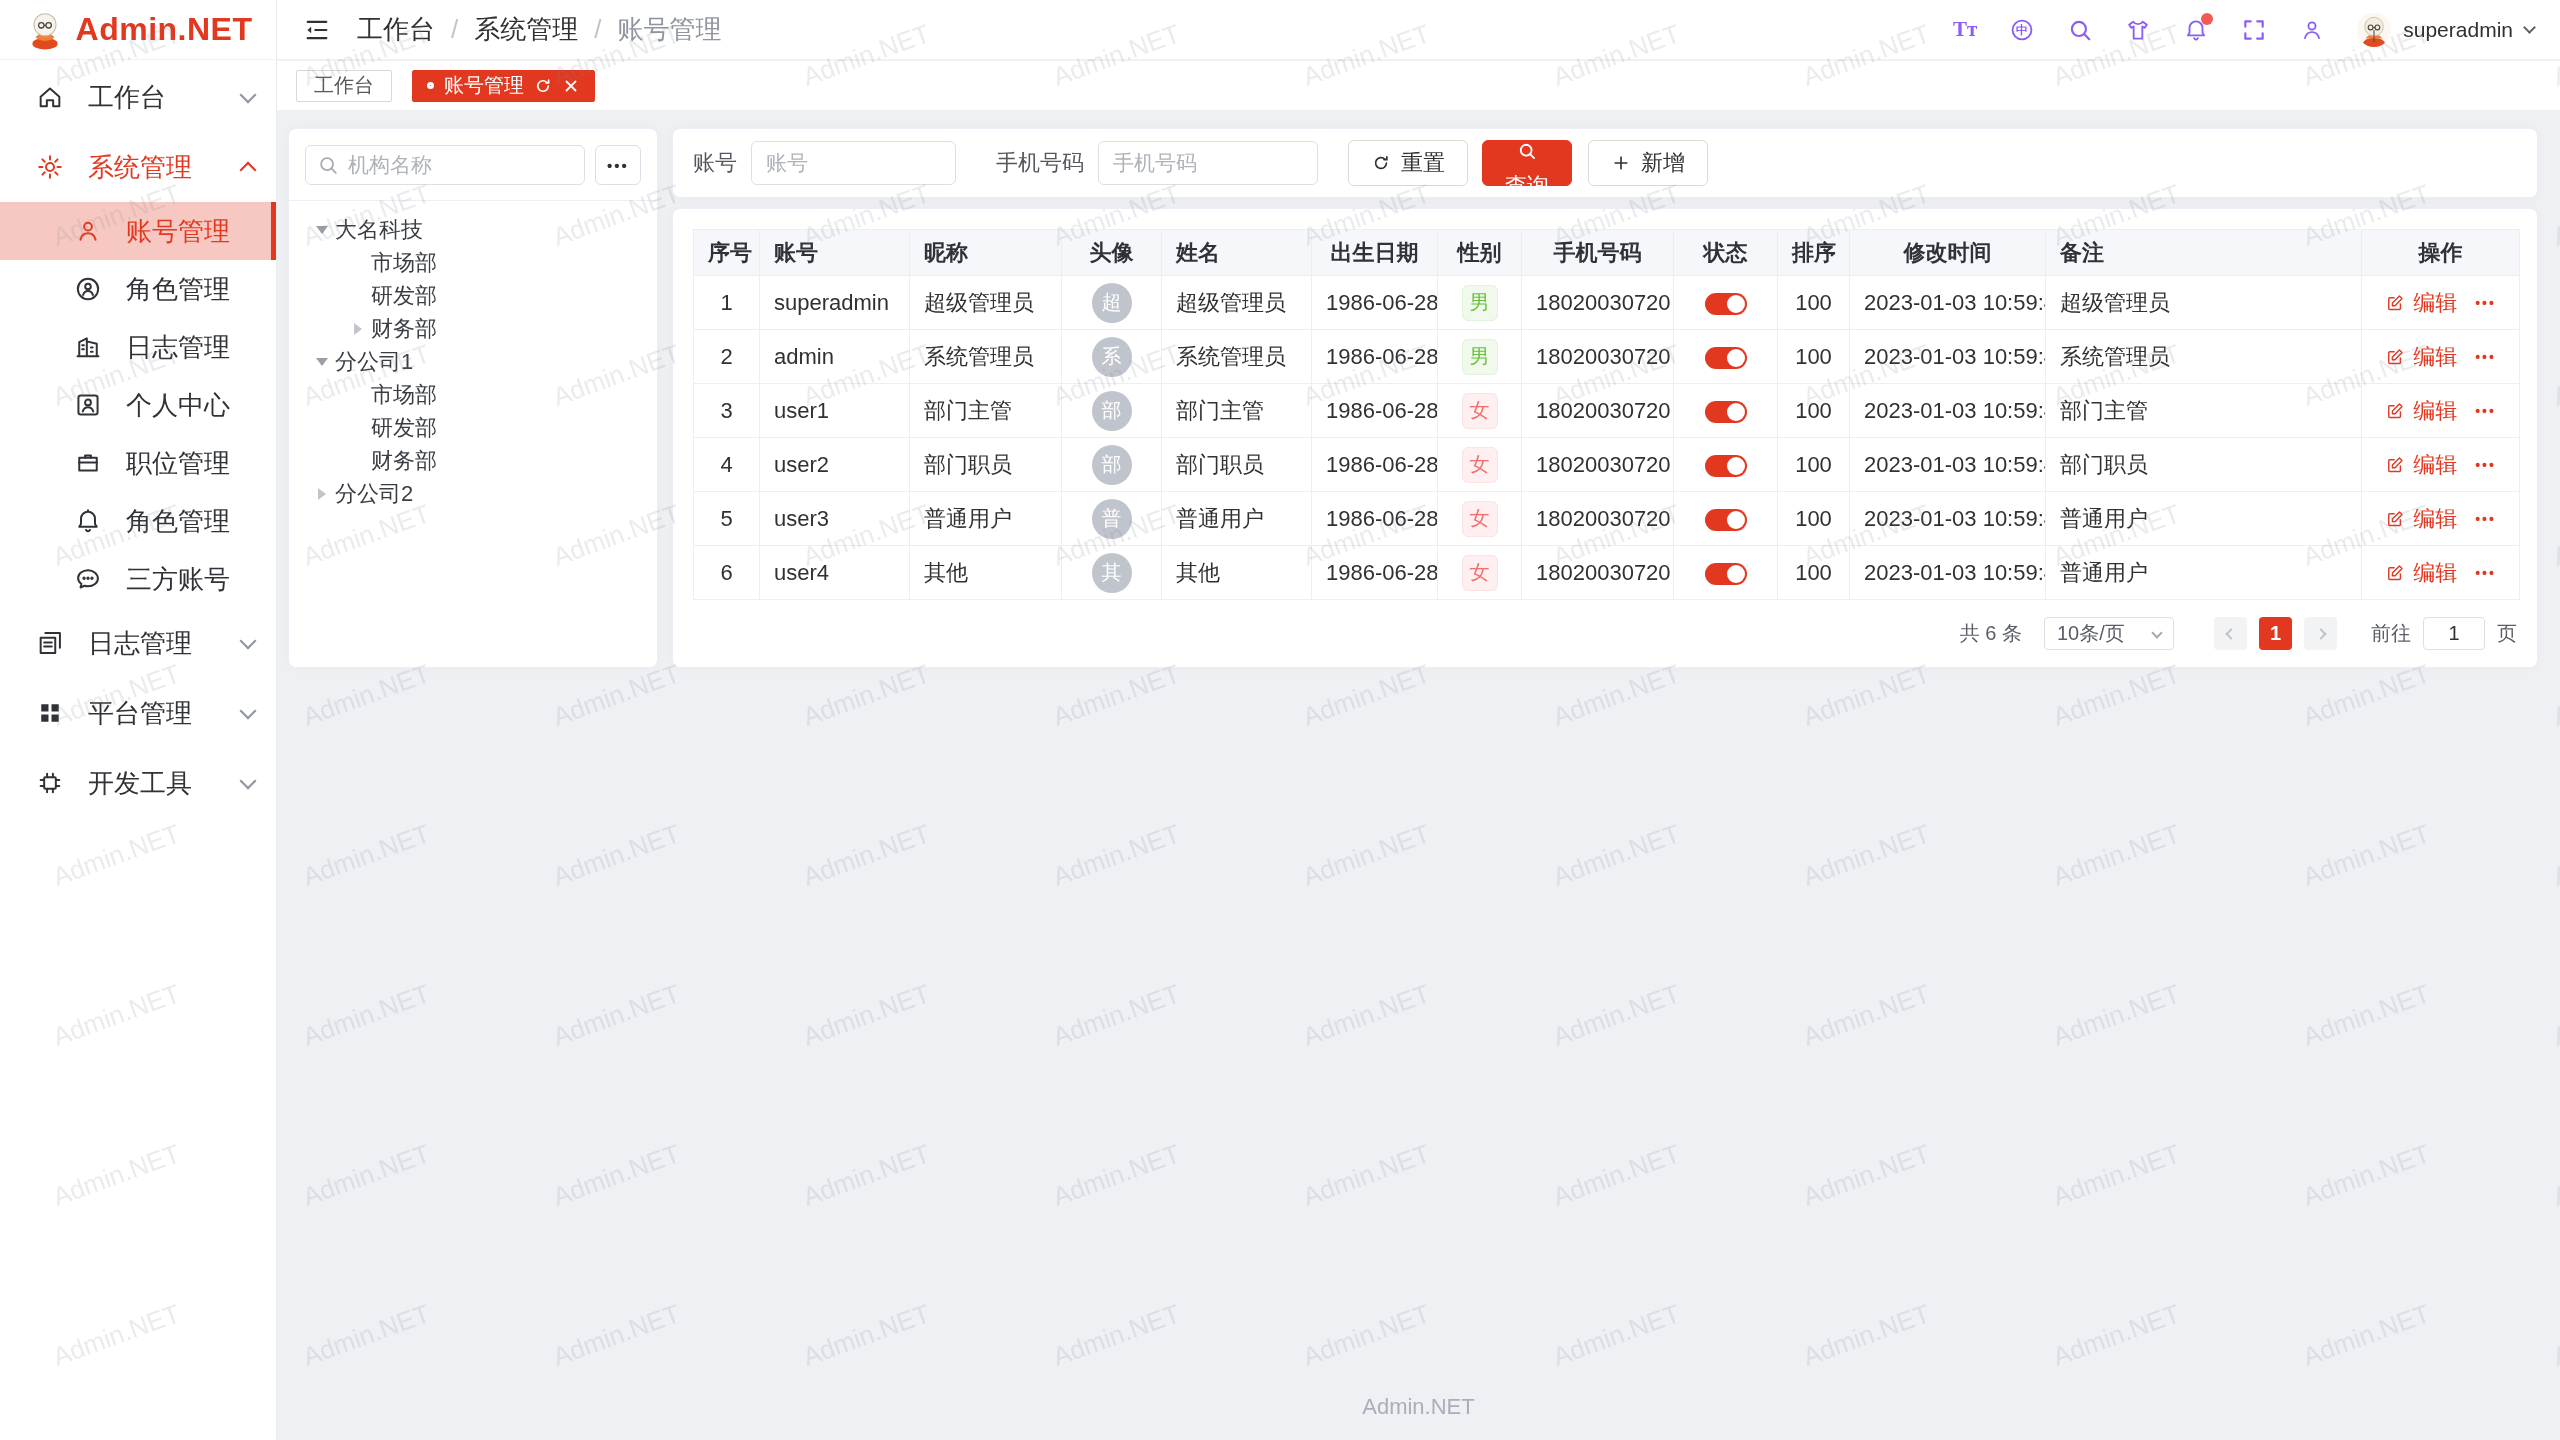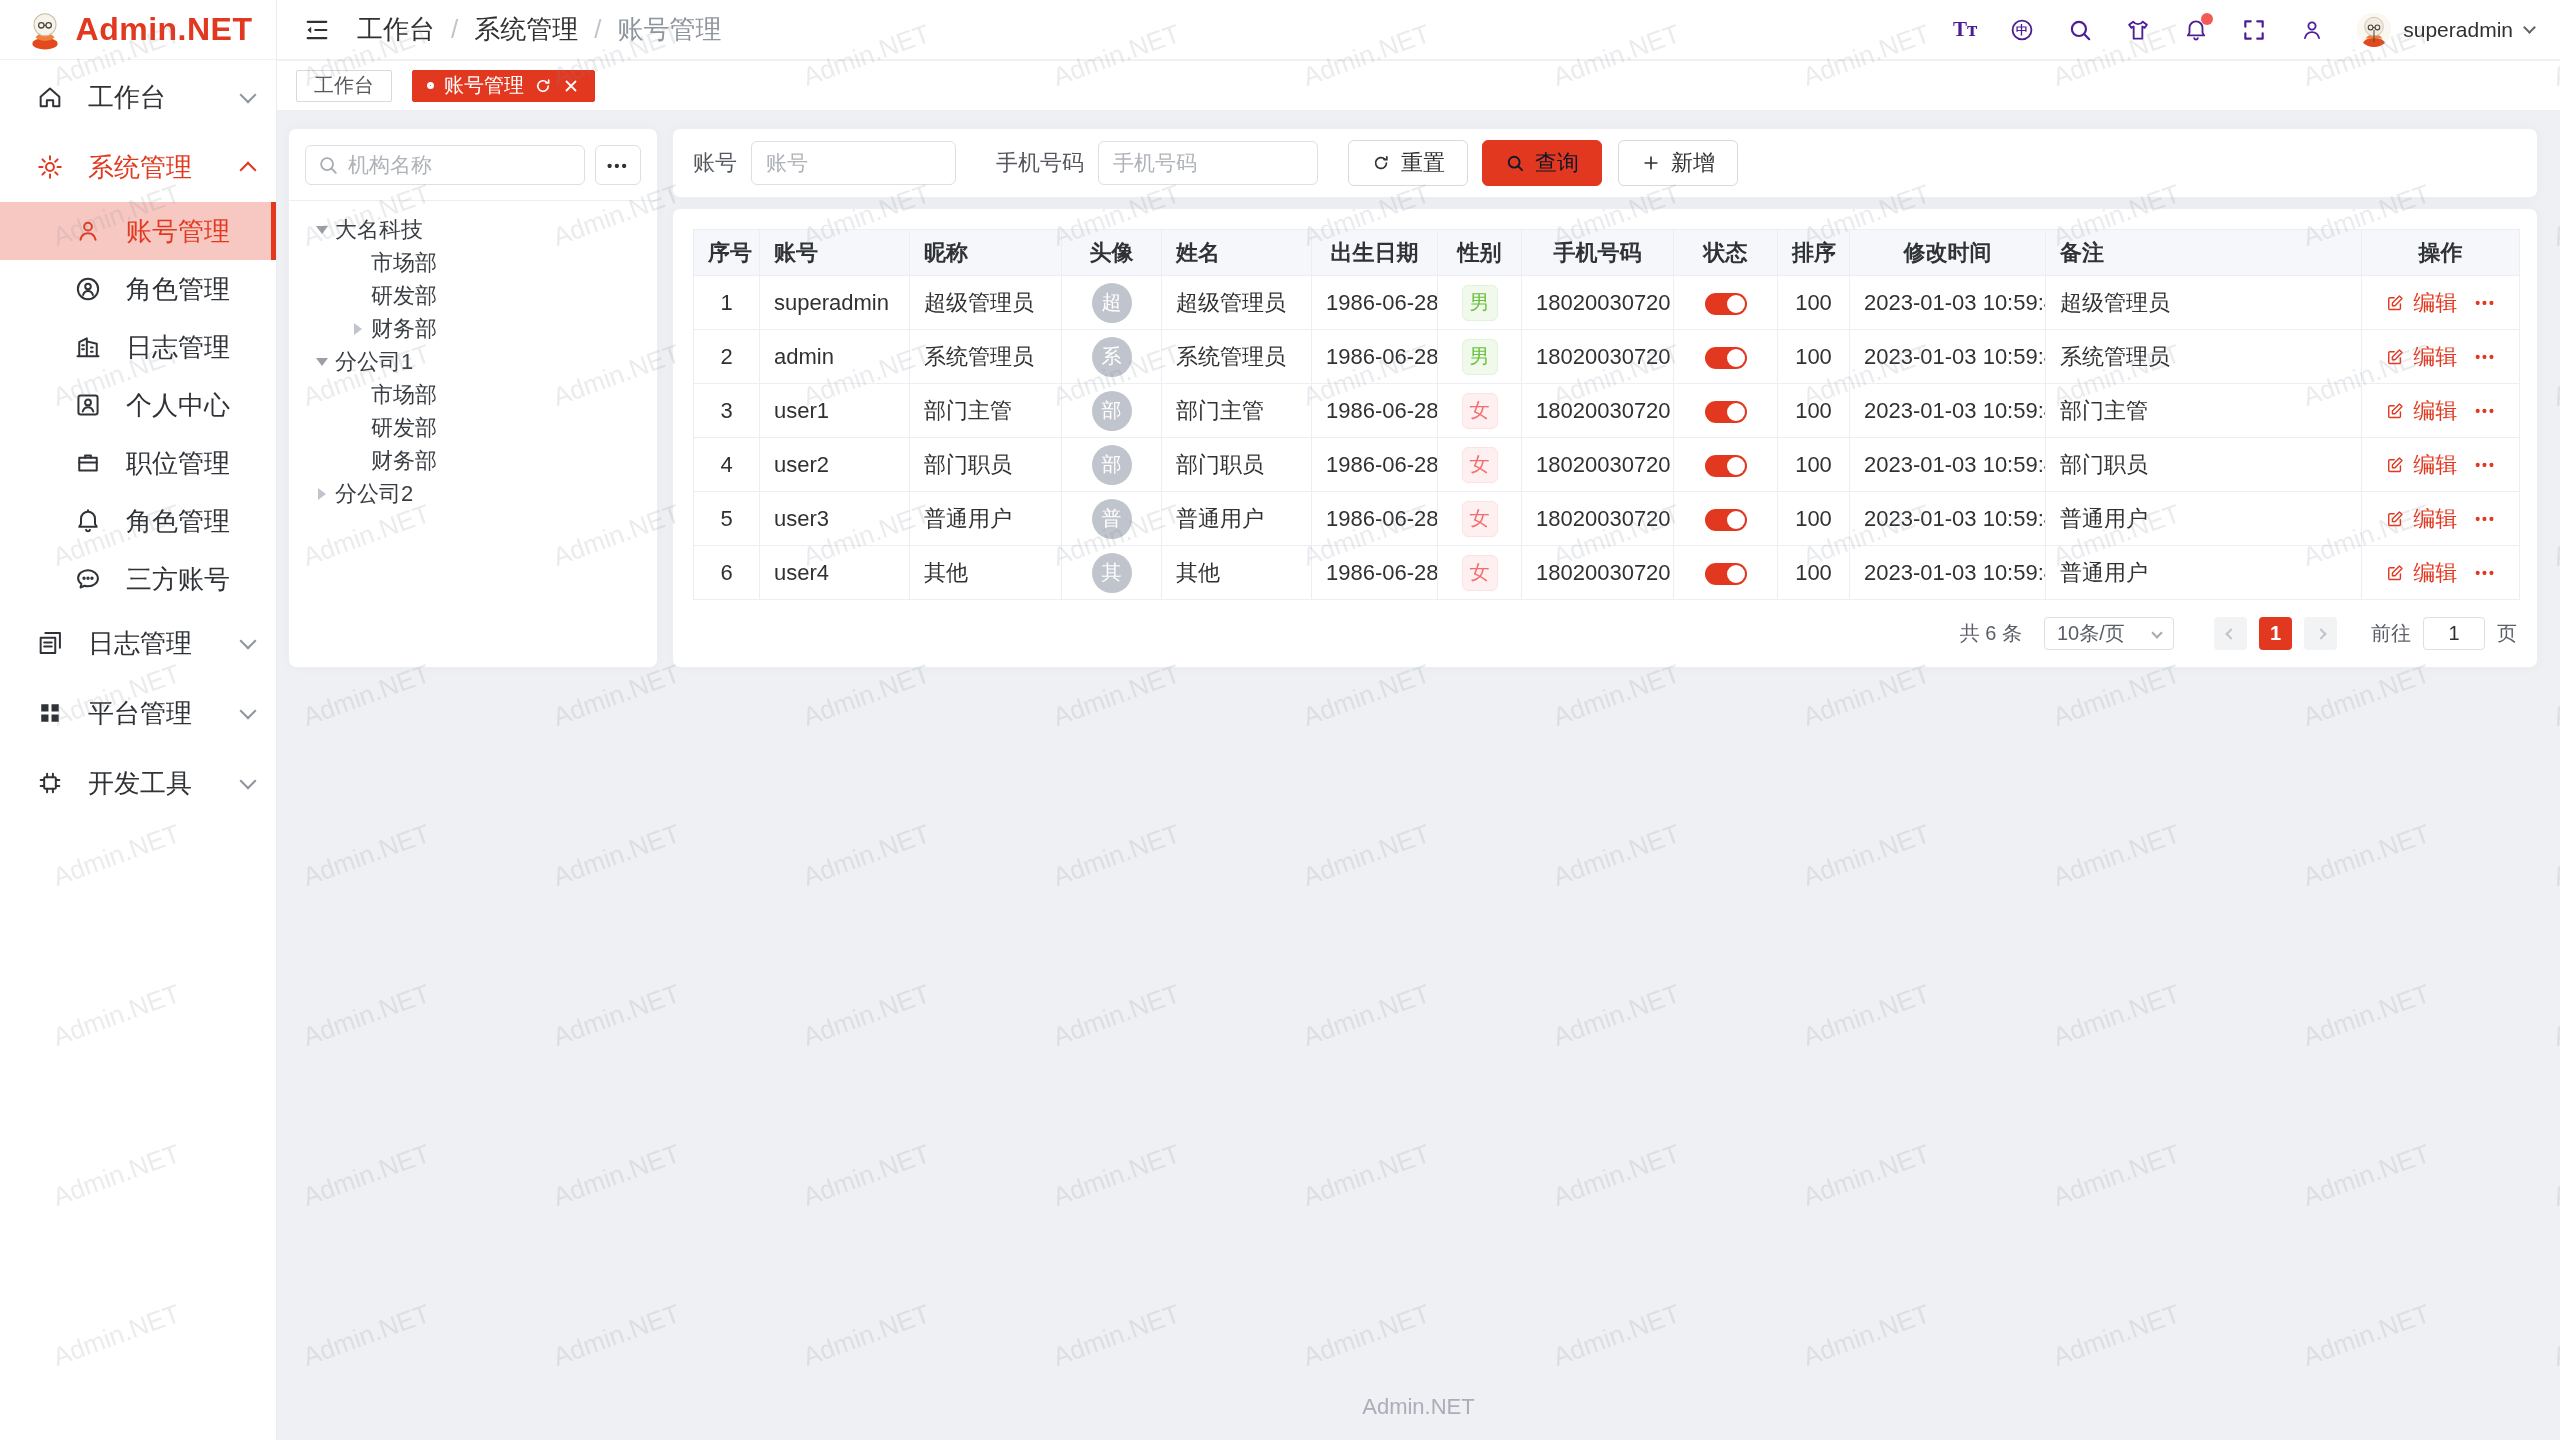--- a/index.html
+++ b/index.html
@@ -39,21 +39,21 @@
 
   
   .header { position:absolute; left:277px; top:0; right:0; height:60px; background:#fff;
     display:flex; align-items:center; padding:0 26px; border-bottom:1px solid #f1f2f4; }
   .fold { width:28px; height:28px; color:#303133; cursor:pointer; }
   .breadcrumb { display:flex; align-items:center; gap:16px; margin-left:26px; font-size:26px; }
   .crumb { color:#303133; }
   .crumb.last { color:#8f959e; }
   .crumb-sep { color:#c0c4cc; }
   .header-right { margin-left:auto; display:flex; align-items:center; gap:32px; }
-  .tool { width:26px; height:26px; color:#4c1d95; position:relative; cursor:pointer; }
+  .tool { width:26px; height:26px; color:#8b5cf6; position:relative; cursor:pointer; }
   .tool.txt { width:auto; font-size:21px; font-weight:bold; font-family:"Liberation Serif",serif; }
   .tool .dot { position:absolute; right:-4px; top:-4px; width:12px; height:12px;
     border-radius:50%; background:#f45a55; }
   .user-box { display:flex; align-items:center; gap:12px; cursor:pointer; }
   .avatar { width:34px; height:34px; border-radius:50%; overflow:hidden; background:#f6f1e7; }
   .user-name { font-size:21px; color:#303133; }
   .chev.small { width:9px; height:9px; border-width:2px; margin:0 0 4px 0; border-color:#606266; }
 
   
   .tabsbar { position:absolute; left:277px; top:61px; right:0; height:50px; background:#fff;
@@ -91,21 +91,21 @@
   .filter-card { left:672px; top:128px; width:1866px; height:70px; display:flex;
     align-items:center; padding:0 20px; }
   .f-label { font-size:22px; color:#54585e; margin-right:14px; white-space:nowrap; }
   .f-input { height:44px; border:1px solid #dcdfe6; border-radius:6px; padding:0 14px;
     font-size:21px; color:#303133; outline:none; }
   .f-input::placeholder { color:#aeb2b9; }
   .btn { height:46px; display:flex; align-items:center; gap:10px; padding:0 22px;
     border:1px solid #d9d9d9; border-radius:6px; background:#fff; font-size:22px;
     color:#303133; cursor:pointer; white-space:nowrap; }
   .btn .b-ico { width:20px; height:20px; }
-  .btn.primary { background:var(--accent); border-color:var(--accent); color:#0f172a; }
+  .btn.primary { background:var(--accent); border-color:var(--accent); color:#ffffff;flex-direction:column; }
 
   
   .table-card { left:672px; top:208px; width:1866px; height:460px; padding:20px; }
   table.grid { width:1826px; border-collapse:collapse; table-layout:fixed; font-size:22px; }
   .grid th, .grid td { border:1px solid #ebeef5; padding:0 14px; overflow:hidden; white-space:nowrap; }
   .grid th { height:46px; background:#f5f7fa; color:#2f3236; font-weight:600; text-align:left; }
   .grid td { height:54px; color:#303133; background:#fff; }
   .grid .c { text-align:center; }
   .av { display:inline-flex; width:40px; height:40px; border-radius:50%; background:#c0c4cc;
     color:#fff; font-size:20px; align-items:center; justify-content:center; vertical-align:middle; }

